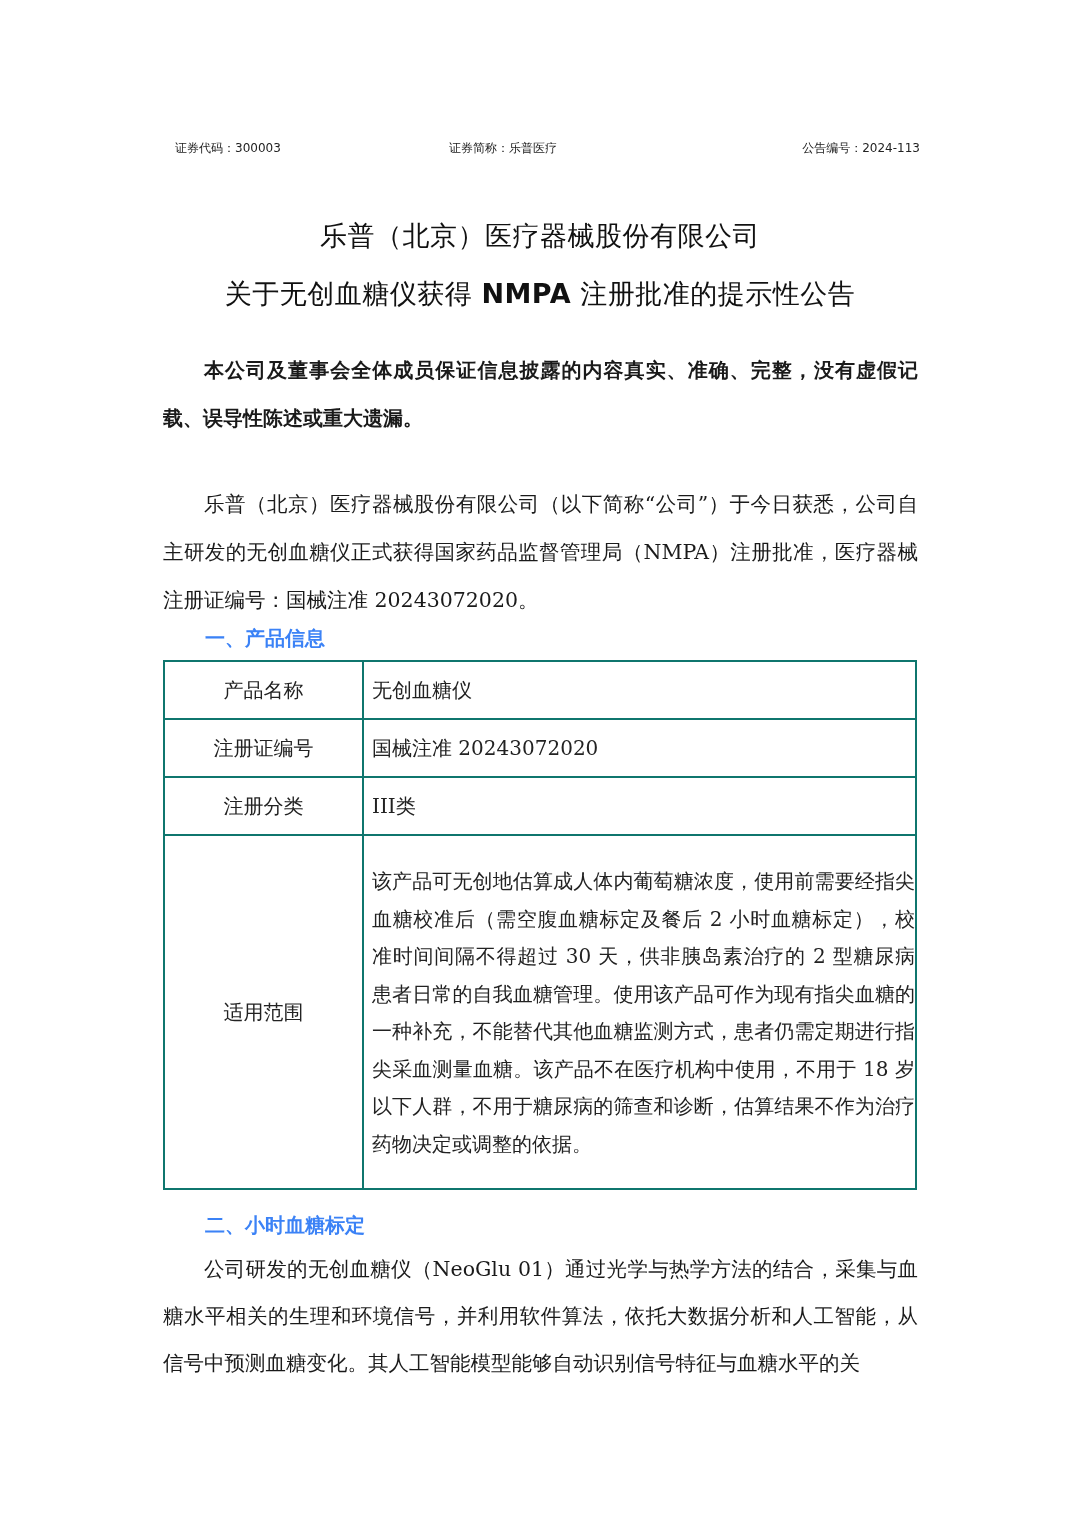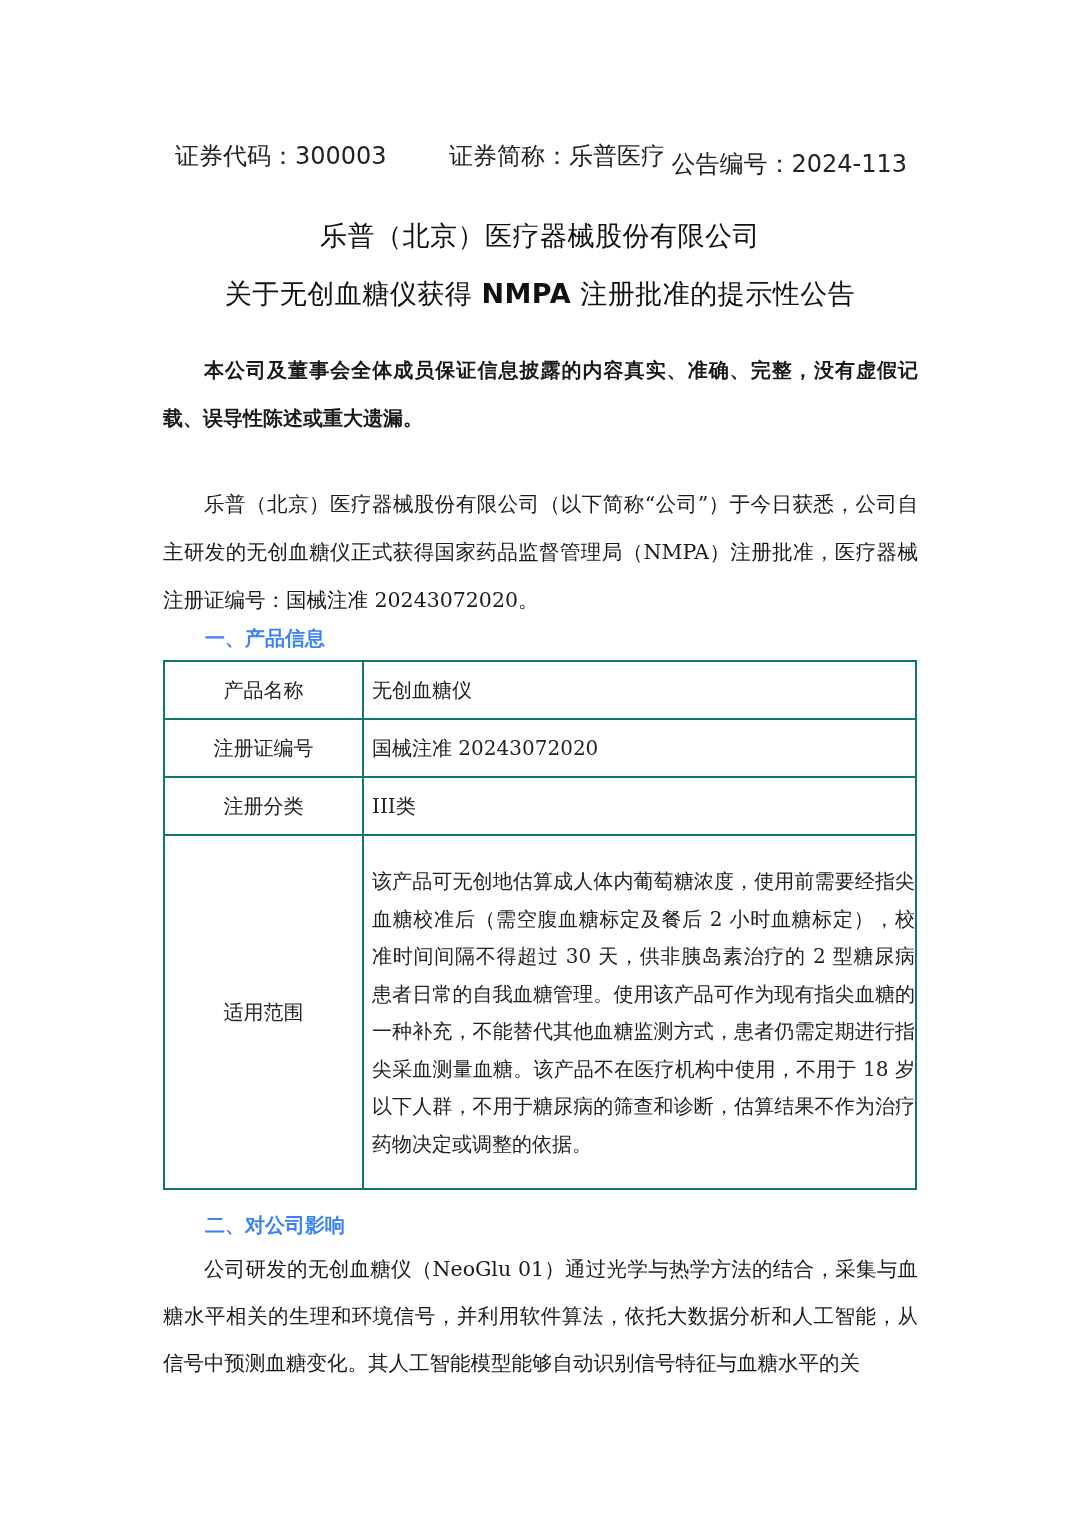--- a/index.html
+++ b/index.html
@@ -3,26 +3,26 @@
 <meta charset="utf-8">
 <style>
   html, body { margin: 0; padding: 0; }
   body {
     width: 1080px; height: 1526px; background: #ffffff; position: relative; overflow: hidden;
     font-family: "DejaVu Serif", "Liberation Serif", serif; color: #1a1a1a;
   }
   .page { position: absolute; left: 0; top: 0; width: 1080px; height: 1526px; }
   .header-line {
     position: absolute; top: 140px; left: 175px; width: 745px; height: 32px;
-    font-family: "DejaVu Sans", "Liberation Sans", sans-serif; font-size: 24px; color: #222;
+    font-family: "DejaVu Sans", "Liberation Sans", sans-serif; font-size: 12px; color: #222;
   }
   .header-line span { position: absolute; top: 0; white-space: nowrap; }
   .h-code { left: 0; }
   .h-abbr { left: 274px; }
-  .h-no { right: 13px; margin-top: 8px; }
+  .h-no { right: 0; }
   .title {
     position: absolute; left: 160px; width: 760px; text-align: center;
     font-family: "DejaVu Sans", "Liberation Sans", sans-serif; font-size: 27px; color: #111;
     white-space: nowrap; letter-spacing: 0.5px;
   }
   .title-1 { top: 218px; }
   .title-2 { top: 276px; }
   .title-2 b { font-weight: bold; }
   .para {
     position: absolute; left: 163px; width: 755px;
@@ -80,17 +80,17 @@
       <td class="k">注册分类</td>
       <td class="v">III类</td>
     </tr>
     <tr>
       <td class="k" style="height:350px">适用范围</td>
       <td class="v long">该产品可无创地估算成人体内葡萄糖浓度，使用前需要经指尖血糖校准后（需空腹血糖标定及餐后 2 小时血糖标定），校准时间间隔不得超过 30 天，供非胰岛素治疗的 2 型糖尿病患者日常的自我血糖管理。使用该产品可作为现有指尖血糖的一种补充，不能替代其他血糖监测方式，患者仍需定期进行指尖采血测量血糖。该产品不在医疗机构中使用，不用于 18 岁以下人群，不用于糖尿病的筛查和诊断，估算结果不作为治疗药物决定或调整的依据。</td>
     </tr>
   </tbody>
     </table>
 
-  <div class="section section-2">二、对公司影响</div>
+  <div class="section section-2">二、小时血糖标定</div>
 
   <div class="para para-2">公司研发的无创血糖仪（NeoGlu 01）通过光学与热学方法的结合，采集与血糖水平相关的生理和环境信号，并利用软件算法，依托大数据分析和人工智能，从信号中预测血糖变化。其人工智能模型能够自动识别信号特征与血糖水平的关</div>
 
 </div>
 
 </body></html>

